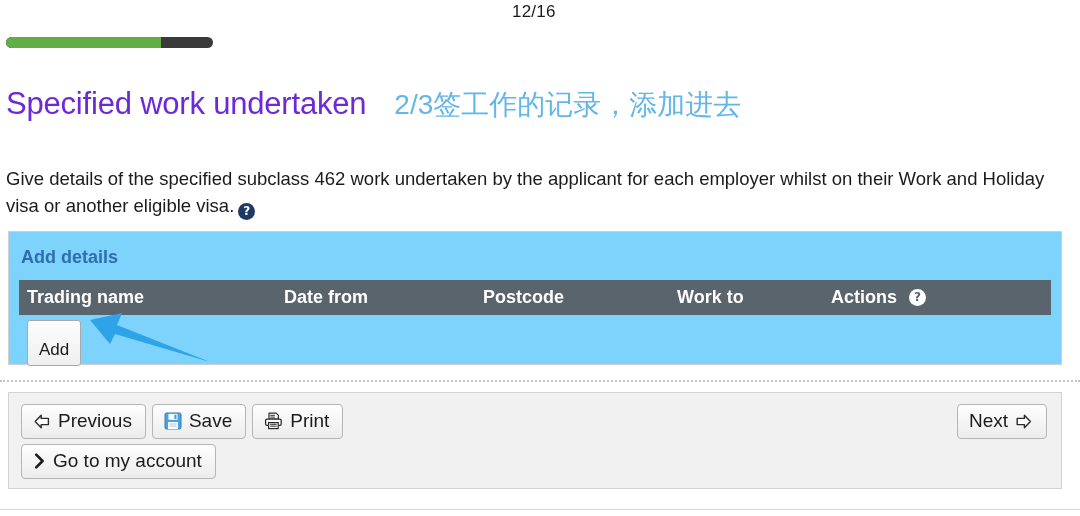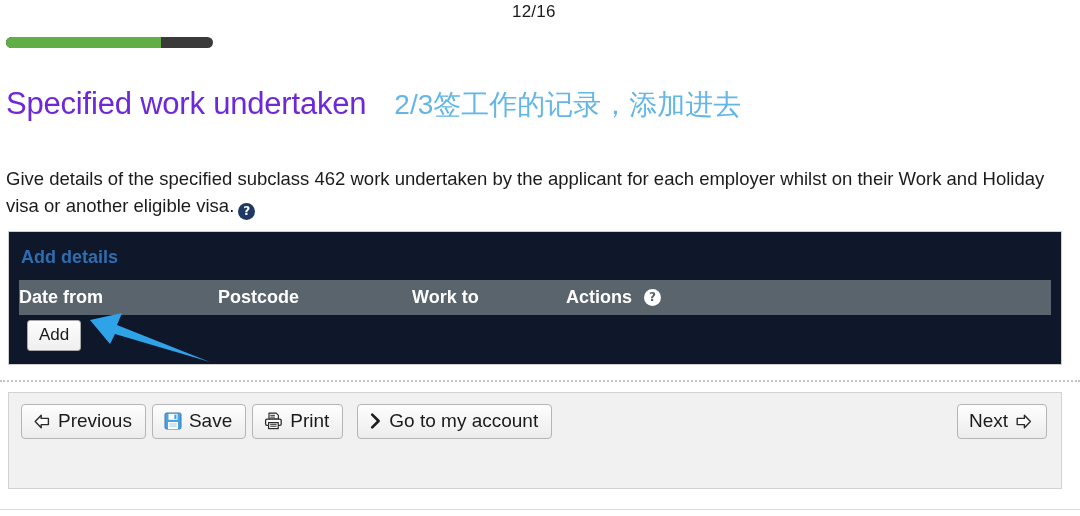--- a/index.html
+++ b/index.html
@@ -102,21 +102,21 @@
   }
 
   
   #details-panel {
     position: absolute;
     left: 8px;
     top: 231px;
     width: 1054px;
     height: 134px;
     border: 1px solid #cfcfcf;
-    background: #0f172a;
+    background: #7dd3fc;
     box-sizing: border-box;
   }
   #add-details-label {
     position: absolute;
     left: 12px;
     top: 15px;
     font-size: 18px;
     font-weight: bold;
     color: #2f6cb0;
   }
@@ -146,21 +146,21 @@
   .th-actions   { display: flex; align-items: center; gap: 8px; }
 
   #table-body {
     padding-top: 5px;
   }
   #add-button {
     margin-left: 8px;
     font-family: "Liberation Sans", sans-serif;
     font-size: 17px;
     color: #1b1b1b;
-    padding: 4px 11px 5px 11px;
+    padding: 19px 11px 5px 11px;
     background: linear-gradient(#fdfdfd, #efefef);
     border: 1px solid #a9a9a9;
     border-radius: 3px;
     cursor: pointer;
   }
 
   
   #panel-divider {
     position: absolute;
     left: 0;
@@ -178,23 +178,23 @@
     height: 97px;
     background: #f1f1f1;
     border: 1px solid #d2d2d2;
     box-sizing: border-box;
   }
   #nav-left {
     position: absolute;
     left: 12px;
     top: 11px;
     display: flex;
-    flex-direction: row;
+    flex-direction: column;
     align-items: flex-start;
-    gap: 14px;
+    gap: 5px;
   }
   #nav-left-row1 {
     display: flex;
     gap: 6px;
   }
   .nav-btn {
     display: inline-flex;
     align-items: center;
     gap: 7px;
     font-family: "Liberation Sans", sans-serif;
@@ -252,20 +252,21 @@
   <span id="page-title-annotation" style="color: rgb(99, 182, 232);">2/3签工作的记录，添加进去</span>
 </div>
 
 <p id="intro-paragraph"><span>Give details of the specified subclass 462 work undertaken by the applicant for each employer whilst on their Work and Holiday visa or another eligible visa.</span><span class="help-icon">?</span></p>
 
 <div id="details-panel">
   <div id="add-details-label">Add details</div>
 
   <div id="details-table">
     <div id="table-header-row" style="background: rgb(90, 100, 109);">
+      <div class="th th-trading">Trading name</div>
       <div class="th th-datefrom">Date from</div>
       <div class="th th-postcode">Postcode</div>
       <div class="th th-dateto">Work to</div>
       <div class="th th-actions">
         <span>Actions</span>
         <span class="help-icon on-dark">?</span>
       </div>
     </div>
 
     <div id="table-body">

